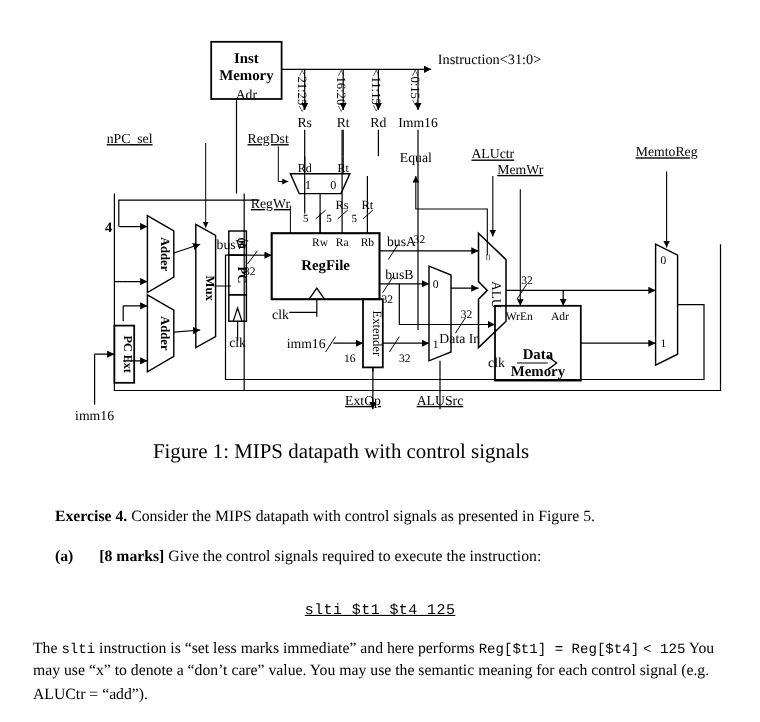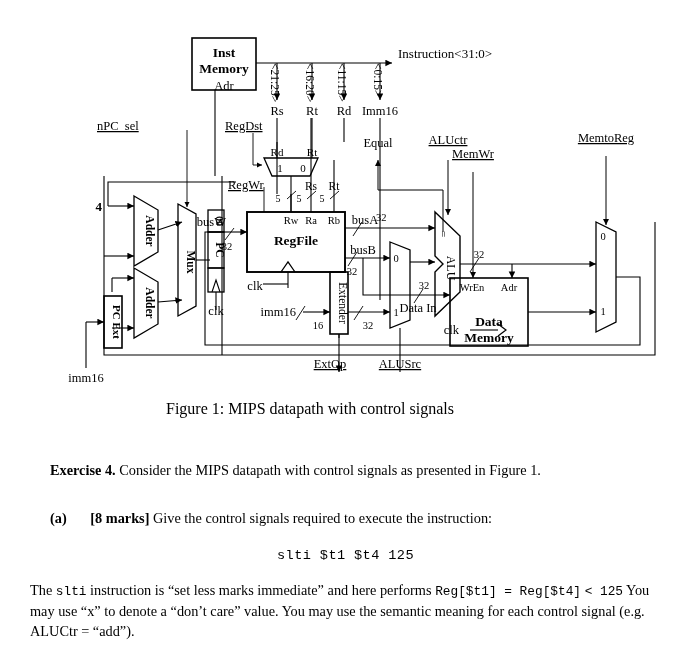--- a/index.html
+++ b/index.html
@@ -7,37 +7,37 @@
     width:691px; height:656px; position:relative;
     font-family:"Liberation Serif", serif;
     color:#000;
     overflow:hidden;
   }
   #figure { position:absolute; left:0; top:0; width:683px; height:395px; }
   #figure svg { display:block; }
 
   .caption {
     position:absolute; left:0; top:400px; width:620px;
-    text-align:center; font-size:16px;
+    text-align:center; font-size:19px;
     font-family:"Liberation Serif", serif;
   }
 
   .prose {
     position:absolute; left:30px; width:632px;
     font-size:14.3px; line-height:1.42;
     font-family:"Liberation Serif", serif;
     text-align:left;
   }
   #exercise { top:460px; }
-  #qa { top:508px; }
+  #qa { top:496px; }
   #codeline {
     position:absolute; left:0; top:548px; width:691px;
     text-align:center;
     font-family:"Liberation Mono", monospace;
-    font-size:13.6px; letter-spacing:0.4px;
+    font-size:13.6px; letter-spacing:0.4px;text-decoration:underline;
   }
   #explain { top:580px; }
   b.bold { font-weight:bold;margin-left:20px; }
   code, .mono {
     font-family:"Liberation Mono", monospace;
     font-size:12.8px;
     margin-top:22px;
   }
 </style>
 </head>
@@ -269,21 +269,21 @@
     <text x="216" y="315" font-size="12.5" text-anchor="middle">clk</text>
     <text x="86" y="382" font-size="12.5" text-anchor="middle">imm16</text>
   </g>
 </svg>
 </div>
 
 <div class="caption">Figure 1: MIPS datapath with control signals</div>
 
 <div class="prose" id="exercise">
   <b class="bold">Exercise 4.</b>
-  <span>Consider the MIPS datapath with control signals as presented in Figure 1.</span>
+  <span>Consider the MIPS datapath with control signals as presented in Figure 5.</span>
 </div>
 
 <div class="prose" id="qa">
   <b class="bold">(a)</b>
   <b class="bold">[8 marks]</b>
   <span>Give the control signals required to execute the instruction:</span>
 </div>
 
 <div id="codeline">slti $t1 $t4 125</div>
 

